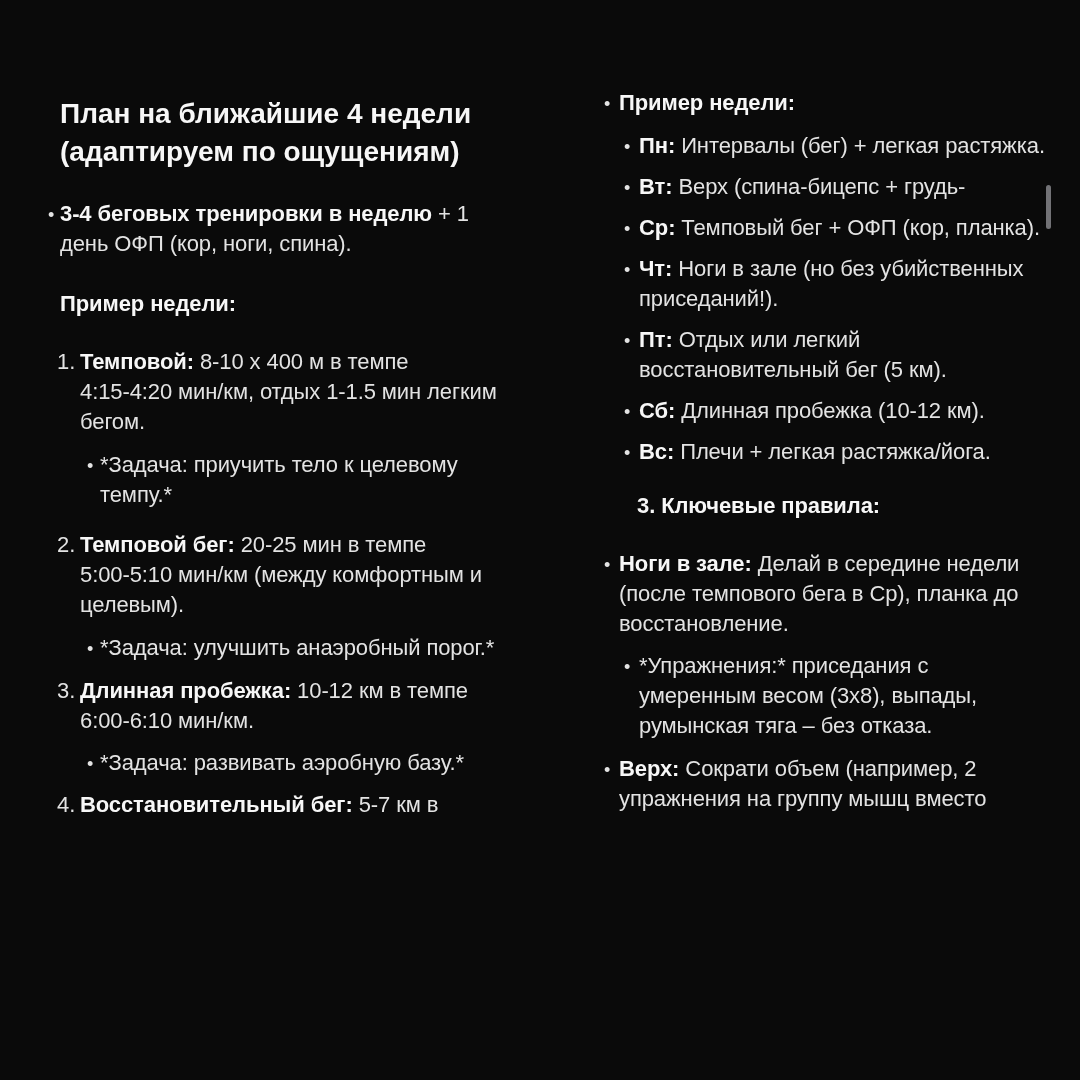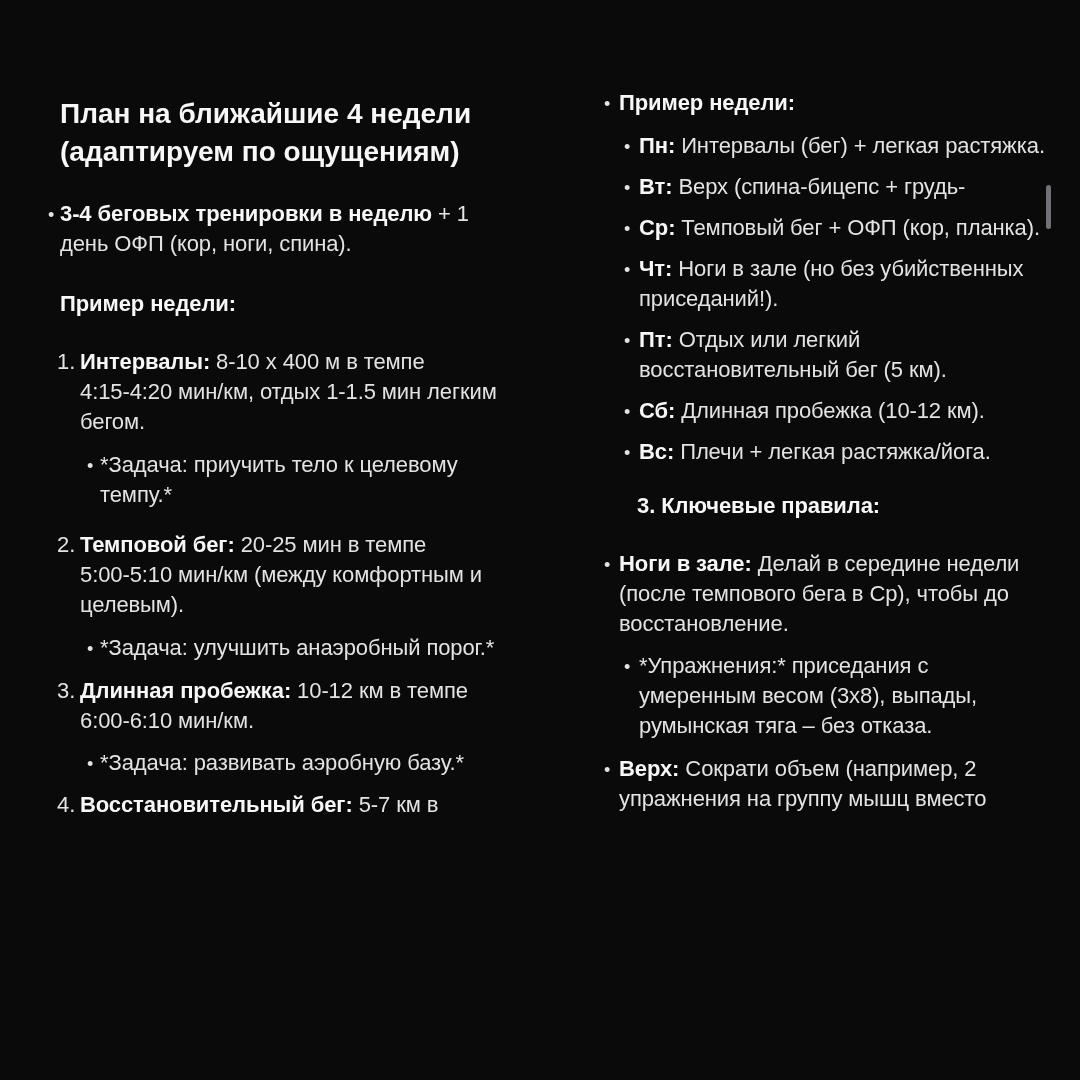--- a/index.html
+++ b/index.html
@@ -77,21 +77,21 @@
       <div class="block bullet1" style="margin-top: 28px;">
         <span class="marker dot">•</span>
         <div class="line"><span class="seg b">3-4 беговых тренировки в неделю</span><span class="seg"> + 1</span></div>
         <div class="line"><span class="seg">день ОФП (кор, ноги, спина).</span></div>
       </div>
       <div class="block para" style="margin-top: 30px;">
         <div class="line"><span class="seg b">Пример недели:</span></div>
       </div>
       <div class="block num" style="margin-top: 28px;">
         <span class="marker">1.</span>
-        <div class="line"><span class="seg b">Интервалы:</span><span class="seg"> 8-10 х 400 м в темпе</span></div>
+        <div class="line"><span class="seg b">Темповой:</span><span class="seg"> 8-10 х 400 м в темпе</span></div>
         <div class="line"><span class="seg">4:15-4:20 мин/км, отдых 1-1.5 мин легким</span></div>
         <div class="line"><span class="seg">бегом.</span></div>
       </div>
       <div class="block sub" style="margin-top: 13px;">
         <span class="marker dot">•</span>
         <div class="line"><span class="seg">*Задача: приучить тело к целевому</span></div>
         <div class="line"><span class="seg">темпу.*</span></div>
       </div>
       <div class="block num" style="margin-top: 20px;">
         <span class="marker">2.</span>
@@ -152,21 +152,21 @@
       <div class="block bullet2" style="margin-top: 11px;">
         <span class="marker dot">•</span>
         <div class="line"><span class="seg b">Вс:</span><span class="seg"> Плечи + легкая растяжка/йога.</span></div>
       </div>
       <div class="block para" style="margin-top: 24px;">
         <div class="line"><span class="seg b">3. Ключевые правила:</span></div>
       </div>
       <div class="block bullet1" style="margin-top: 28px;">
         <span class="marker dot">•</span>
         <div class="line"><span class="seg b">Ноги в зале:</span><span class="seg"> Делай в середине недели</span></div>
-        <div class="line"><span class="seg">(после темпового бега в Ср), чтобы до</span></div>
+        <div class="line"><span class="seg">(после темпового бега в Ср), планка до</span></div>
         <div class="line"><span class="seg">восстановление.</span></div>
       </div>
       <div class="block bullet2" style="margin-top: 12px;">
         <span class="marker dot">•</span>
         <div class="line"><span class="seg">*Упражнения:* приседания с</span></div>
         <div class="line"><span class="seg">умеренным весом (3х8), выпады,</span></div>
         <div class="line"><span class="seg">румынская тяга – без отказа.</span></div>
       </div>
       <div class="block bullet1" style="margin-top: 13px;">
         <span class="marker dot">•</span>

